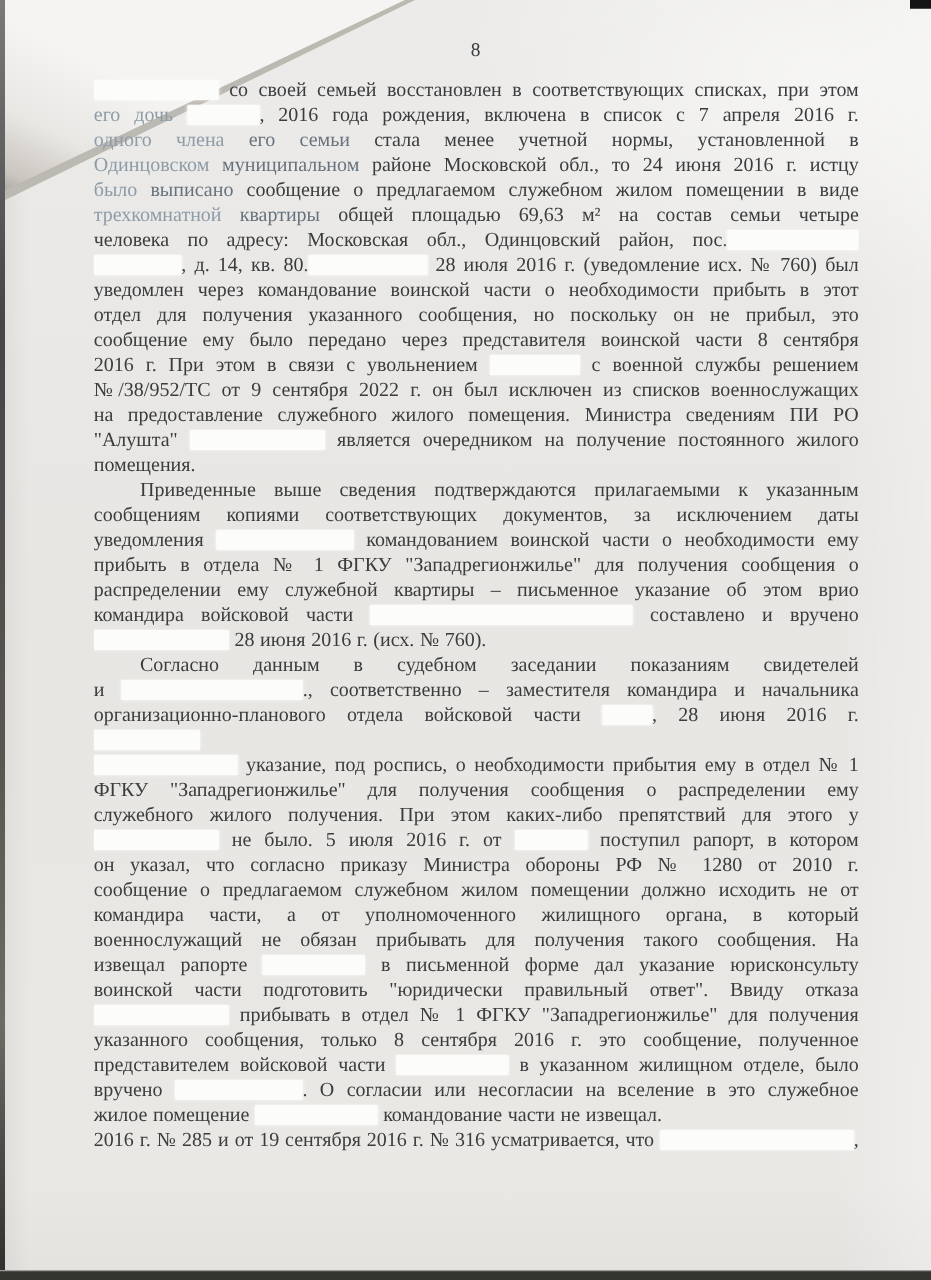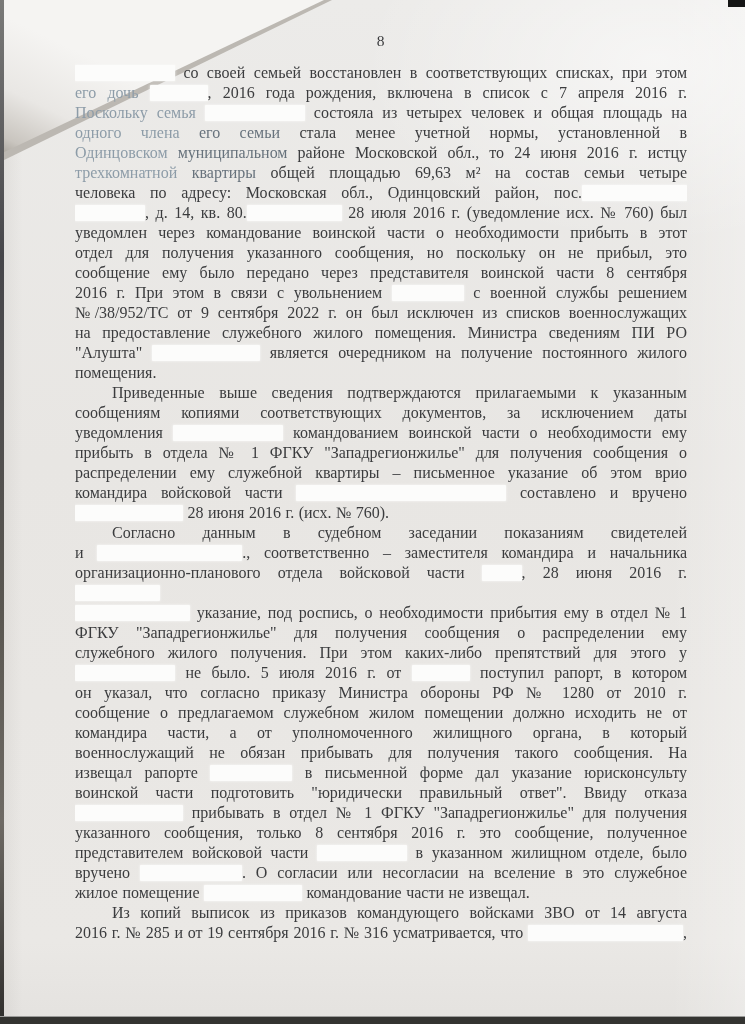--- a/index.html
+++ b/index.html
@@ -76,23 +76,23 @@
 <div class="fold-back"></div>
 <div class="fold-front"></div>
 <div class="edge-left"></div>
 <div class="mark-top-right"></div>
 
 <div class="text-block">
   <div class="page-number">8</div>
   <div>
       <div class="line"><span class="redact" style="width: 100px;"></span><span> со своей семьей восстановлен в соответствующих списках, при этом</span></div>
       <div class="line"><span class="f1">его дочь </span><span class="redact" style="width: 58px;"></span><span>, 2016 года рождения, включена в список с 7 апреля 2016 г.</span></div>
-      <div class="line"><span class="f1">Поскольку семья </span><span class="redact" style="width: 100px;"></span><span> состояла из четырех человек и общая площадь на</span></div>
       <div class="line"><span class="f1">одного члена </span><span class="f2">его семьи </span><span>стала менее учетной нормы, установленной в</span></div>
       <div class="line"><span class="f1">Одинцовском </span><span class="f2">муниципальном </span><span>районе Московской обл., то 24 июня 2016 г. истцу</span></div>
+      <div class="line"><span class="f1">было </span><span class="f2">выписано </span><span>сообщение о предлагаемом служебном жилом помещении в виде</span></div>
       <div class="line"><span class="f1">трехкомнатной </span><span class="f2">квартиры </span><span>общей площадью 69,63 м² на состав семьи четыре</span></div>
       <div class="line"><span>человека по адресу: Московская обл., Одинцовский район, пос.</span><span class="redact" style="width: 105px;"></span></div>
       <div class="line"><span class="redact" style="width: 70px;"></span><span>, д. 14, кв. 80.</span><span class="redact" style="width: 95px;"></span><span> 28 июля 2016 г. (уведомление исх. № 760) был</span></div>
       <div class="line"><span>уведомлен через командование воинской части о необходимости прибыть в этот</span></div>
       <div class="line"><span>отдел для получения указанного сообщения, но поскольку он не прибыл, это</span></div>
       <div class="line"><span>сообщение ему было передано через представителя воинской части 8 сентября</span></div>
       <div class="line"><span>2016 г. При этом в связи с увольнением </span><span class="redact" style="width: 72px;"></span><span> с военной службы решением</span></div>
       <div class="line"><span>№/38/952/ТС от 9 сентября 2022 г. он был исключен из списков военнослужащих</span></div>
       <div class="line"><span>на предоставление служебного жилого помещения. Министра сведениям ПИ РО</span></div>
       <div class="line"><span>"Алушта" </span><span class="redact" style="width: 108px;"></span><span> является очередником на получение постоянного жилого</span></div>
@@ -116,18 +116,17 @@
       <div class="line"><span>сообщение о предлагаемом служебном жилом помещении должно исходить не от</span></div>
       <div class="line"><span>командира части, а от уполномоченного жилищного органа, в который</span></div>
       <div class="line"><span>военнослужащий не обязан прибывать для получения такого сообщения. На</span></div>
       <div class="line"><span>извещал рапорте </span><span class="redact" style="width: 82px;"></span><span> в письменной форме дал указание юрисконсульту</span></div>
       <div class="line"><span>воинской части подготовить "юридически правильный ответ". Ввиду отказа</span></div>
       <div class="line"><span class="redact" style="width: 108px;"></span><span> прибывать в отдел № 1 ФГКУ "Западрегионжилье" для получения</span></div>
       <div class="line"><span>указанного сообщения, только 8 сентября 2016 г. это сообщение, полученное</span></div>
       <div class="line"><span>представителем войсковой части </span><span class="redact" style="width: 90px;"></span><span> в указанном жилищном отделе, было</span></div>
       <div class="line"><span>вручено </span><span class="redact" style="width: 102px;"></span><span>. О согласии или несогласии на вселение в это служебное</span></div>
       <div class="line last"><span>жилое помещение </span><span class="redact" style="width: 98px;"></span><span> командование части не извещал.</span></div>
-      <div class="line indent"><span>Из копий выписок из приказов командующего войсками ЗВО от 14 августа</span></div>
       <div class="line"><span>2016 г. № 285 и от 19 сентября 2016 г. № 316 усматривается, что </span><span class="redact" style="width: 155px;"></span><span>,</span></div>
     </div>
 </div>
 
 <div class="edge-bottom"></div>
 
 </body></html>

